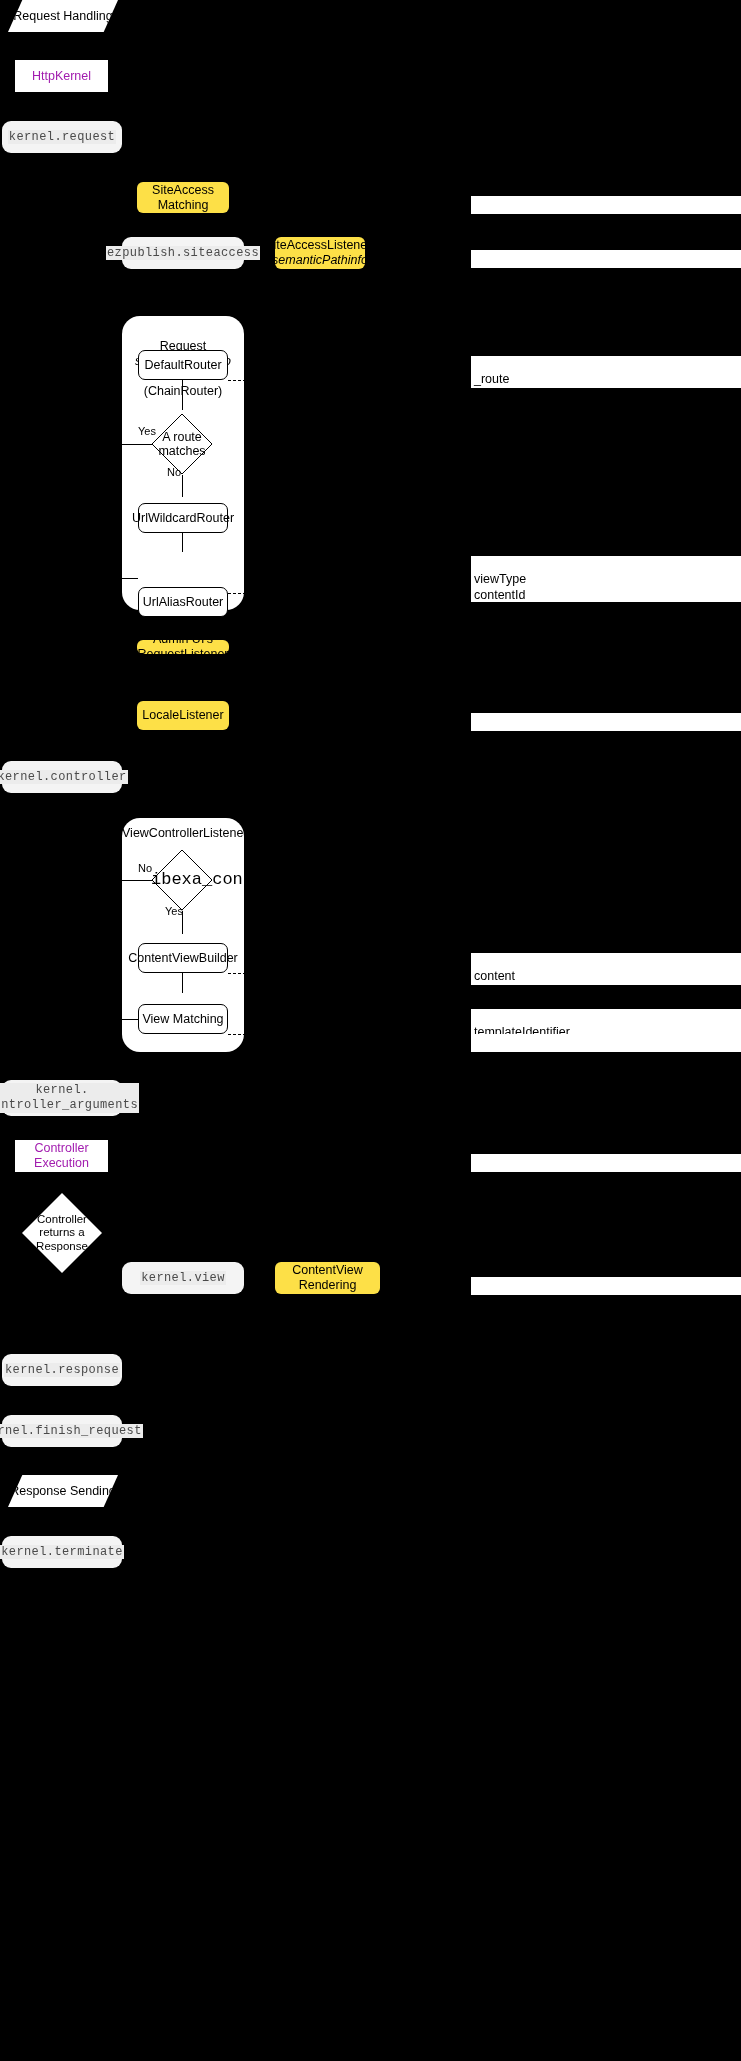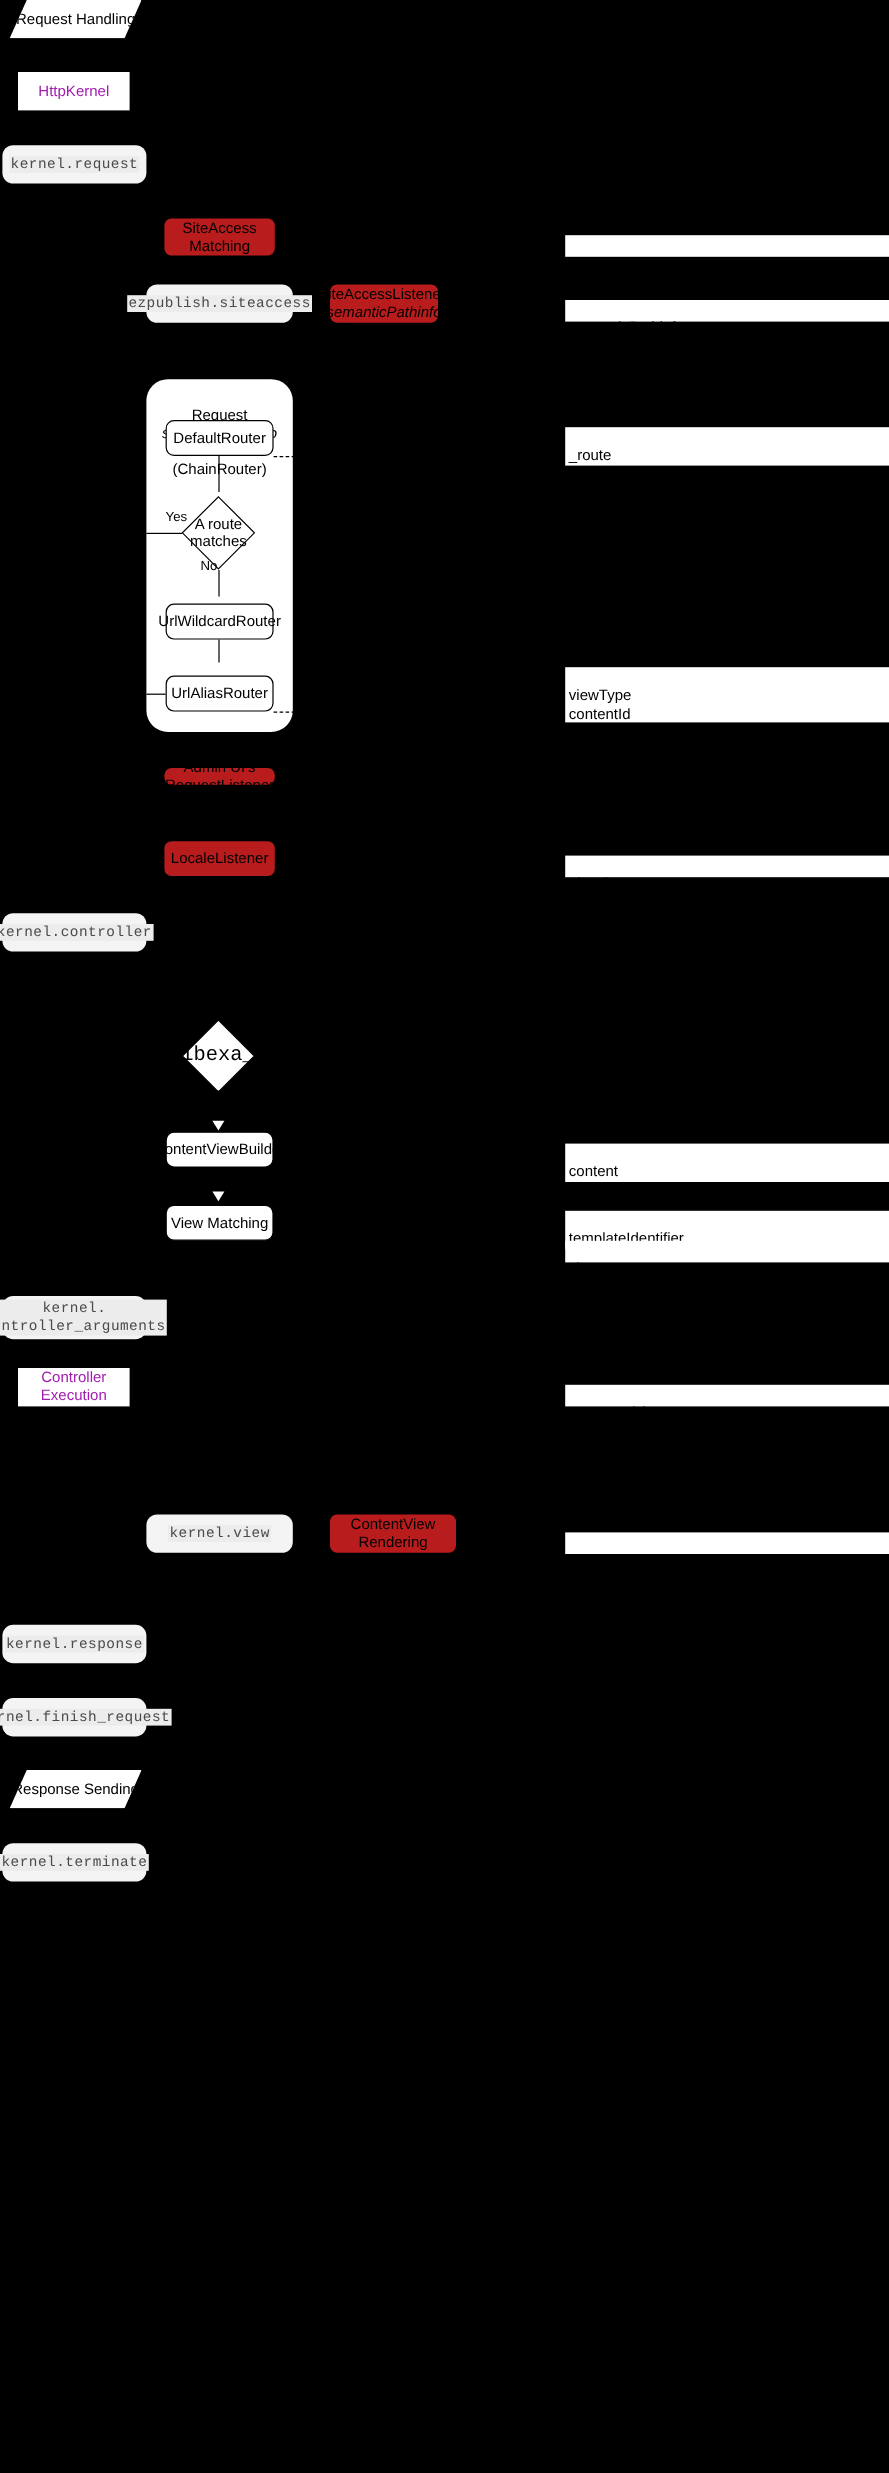--- a/index.html
+++ b/index.html
@@ -25,21 +25,21 @@
     white-space:pre-line;
   }
   
   .rect{
     background:#ffffff;
     color:#a21caf;
     font-size:12.5px;
   }
   
   .round{
-    background:#b91c1c;
+    background:#fde047;
     color:#000;
     border-radius:6px;
     font-size:12.5px;
   }
   
   .outline{
     background:#ffffff;
     color:#000;
     border:1px solid #000;
     border-radius:7px;
@@ -221,21 +221,21 @@
 
   <div class="vline" style="left:182px;top:475px;height:27px;"></div>
   <div class="arrowhead hollow" style="left:177px;top:497px;"></div>
 
   <div class="node outline" style="left:138px;top:503px;width:90px;height:30px;">
     <span>UrlWildcardRouter</span>
   </div>
   <div class="vline" style="left:182px;top:533px;height:23px;"></div>
   <div class="arrowhead hollow" style="left:177px;top:552px;"></div>
 
-  <div class="node outline" style="left:138px;top:563px;width:90px;height:30px;">
+  <div class="node outline" style="left:138px;top:587px;width:90px;height:30px;">
     <span>UrlAliasRouter</span>
   </div>
   <div class="hline" style="left:122px;top:578px;width:16px;"></div>
   <div class="dashline" style="left:228px;top:593px;width:243px;"></div>
 
   <div class="attr" style="left:471px;top:356px;width:275px;height:32px;">
     <span>_route
 _controller</span>
   </div>
 
@@ -255,20 +255,23 @@
   </div>
 
   <div class="attr" style="left:471px;top:713px;width:275px;height:18px;">
     <span>_locale</span>
   </div>
 
   <div class="node event" style="left:2px;top:761px;width:120px;height:32px;">
     <span class="inner">kernel.controller</span>
   </div>
 
+  <div class="group" style="left:122px;top:818px;width:122px;height:234px;">
+    <div class="group-title">ViewControllerListener</div>
+  </div>
 
   <div class="diamond-wrap" style="left:151px;top:849px;width:62px;height:62px;">
     <svg width="62" height="62" viewBox="0 0 62 62">
       <polygon points="31,1 61,31 31,61 1,31" fill="#ffffff" stroke="#000000" stroke-width="1"></polygon>
     </svg>
     <div class="diamond-label serif">ibexa_content:</div>
   </div>
   <div class="edgelabel" style="left:138px;top:862px;">No</div>
   <div class="edgelabel" style="left:165px;top:905px;">Yes</div>
   <div class="hline" style="left:122px;top:880px;width:30px;"></div>
@@ -308,20 +311,25 @@
   </div>
 
   <div class="node rect" style="left:15px;top:1140px;width:93px;height:32px;">
     <span>Controller Execution</span>
   </div>
 
   <div class="attr" style="left:471px;top:1154px;width:275px;height:18px;">
     <span>response/view</span>
   </div>
 
+  <div class="solid-diamond" style="left:22px;top:1193px;width:80px;height:80px;">
+    <span>Controller
+returns a
+Response</span>
+  </div>
 
   <div class="node event" style="left:122px;top:1262px;width:122px;height:32px;">
     <span class="inner">kernel.view</span>
   </div>
 
   <div class="node round" style="left:275px;top:1262px;width:105px;height:32px;">
     <span>ContentView Rendering</span>
   </div>
 
   <div class="attr" style="left:471px;top:1277px;width:275px;height:18px;">

